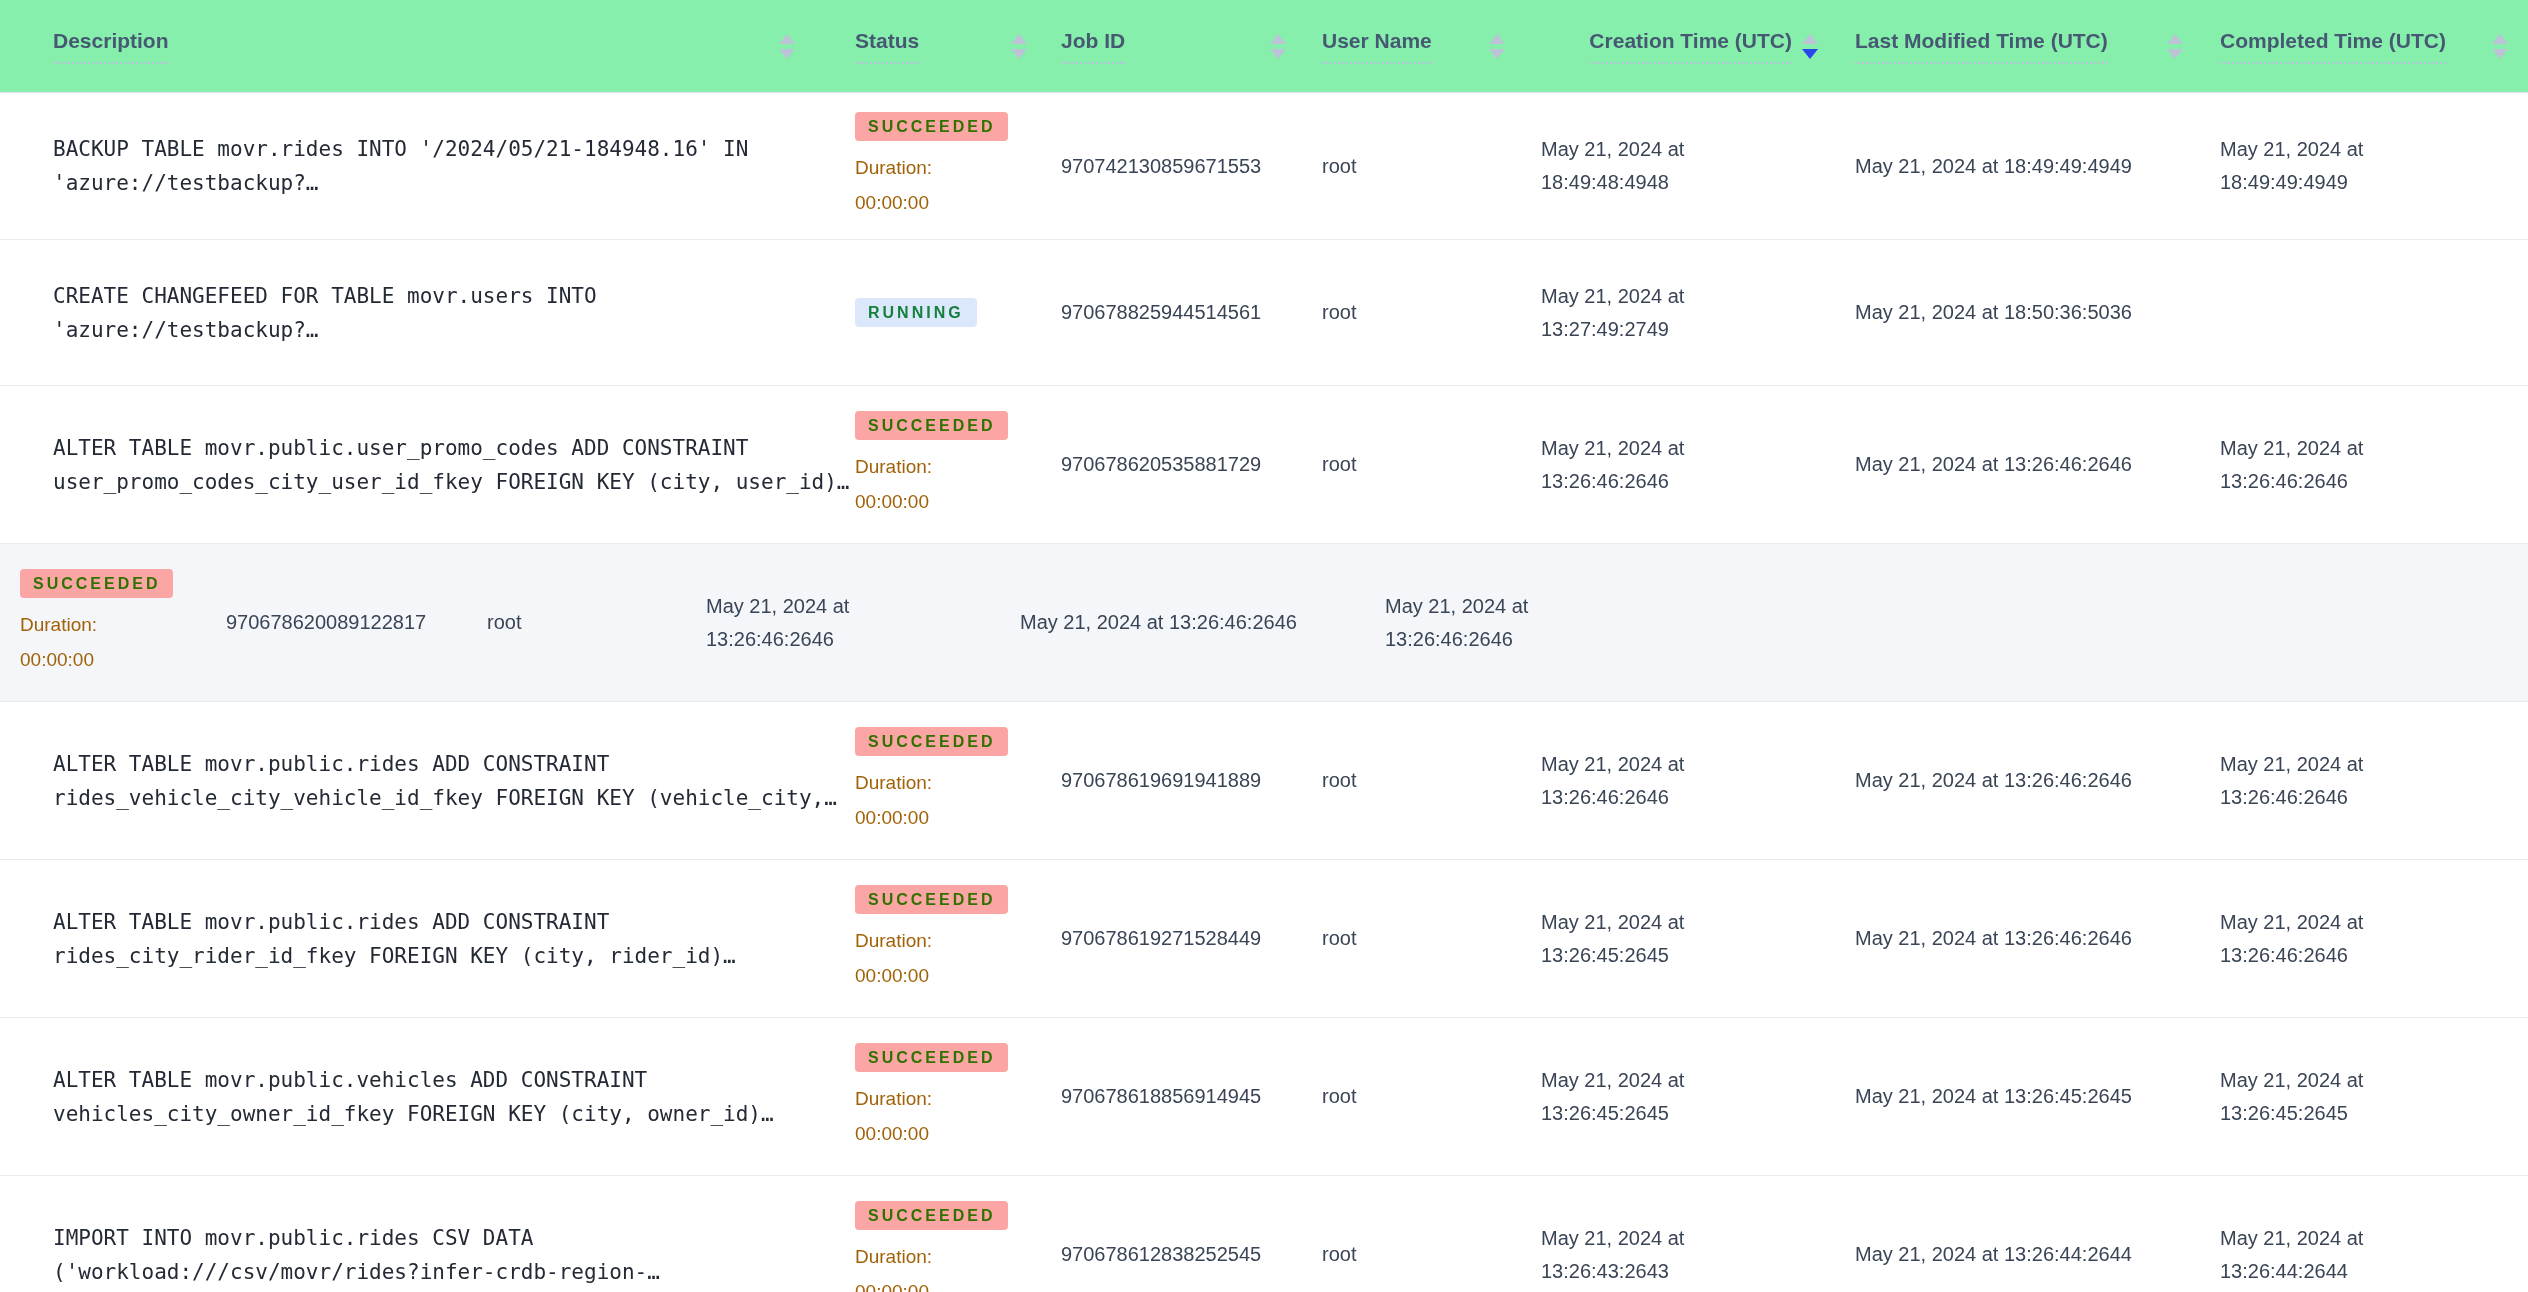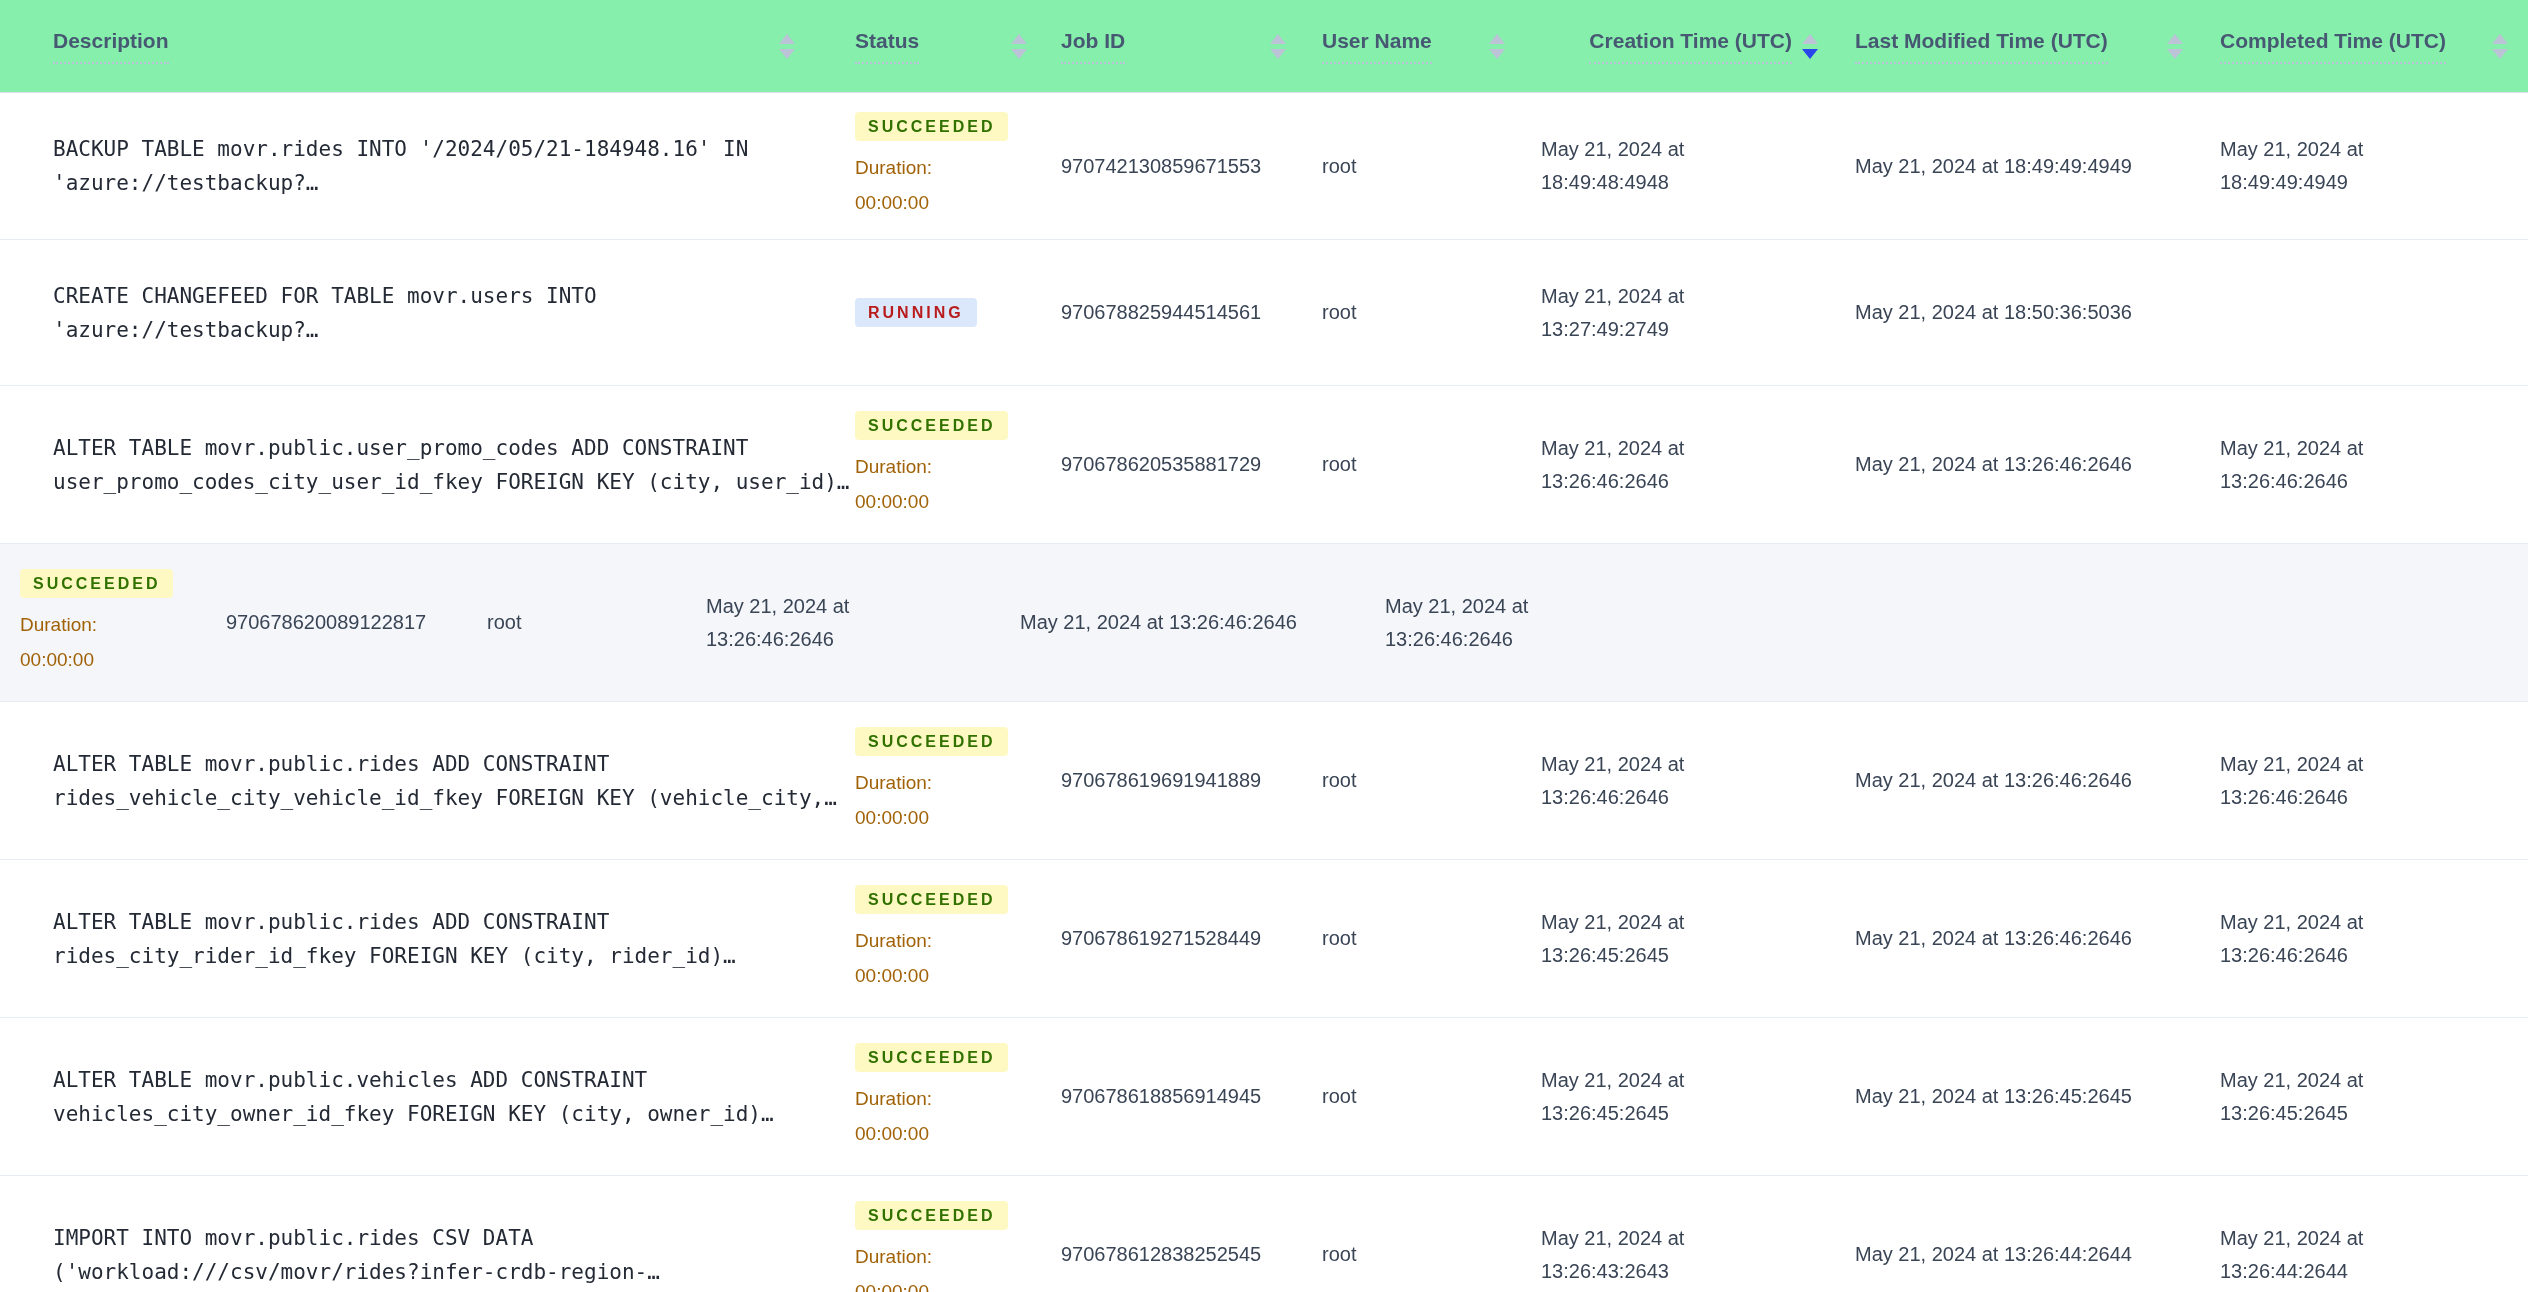--- a/index.html
+++ b/index.html
@@ -55,22 +55,22 @@
 
   .desc-line{
     font-family:"DejaVu Sans Mono","Liberation Mono",monospace;
     font-size:21px;line-height:34px;color:#242a35;white-space:nowrap;
   }
   .badge{
     display:inline-block;border-radius:4px;
     font-size:16px;font-weight:bold;letter-spacing:3px;
     padding:6px 13px 5px 13px;white-space:nowrap;
   }
-  .badge-succeeded{background:#fef9c3;color:#317100;}
-  .badge-running{background:#dbe8fb;color:#b91c1c;}
+  .badge-succeeded{background:#fca5a5;color:#317100;}
+  .badge-running{background:#dbe8fb;color:#15803d;}
   .dur{font-size:19px;line-height:35px;color:#a16207;}
   .dur-first{margin-top:9px;}
 
   .cell-text{font-size:20px;color:#394455;line-height:33px;}
   .wrap-narrow{max-width:206px;}
   .nowrap{white-space:nowrap;}
 </style>
 </head>
 <body>
 

